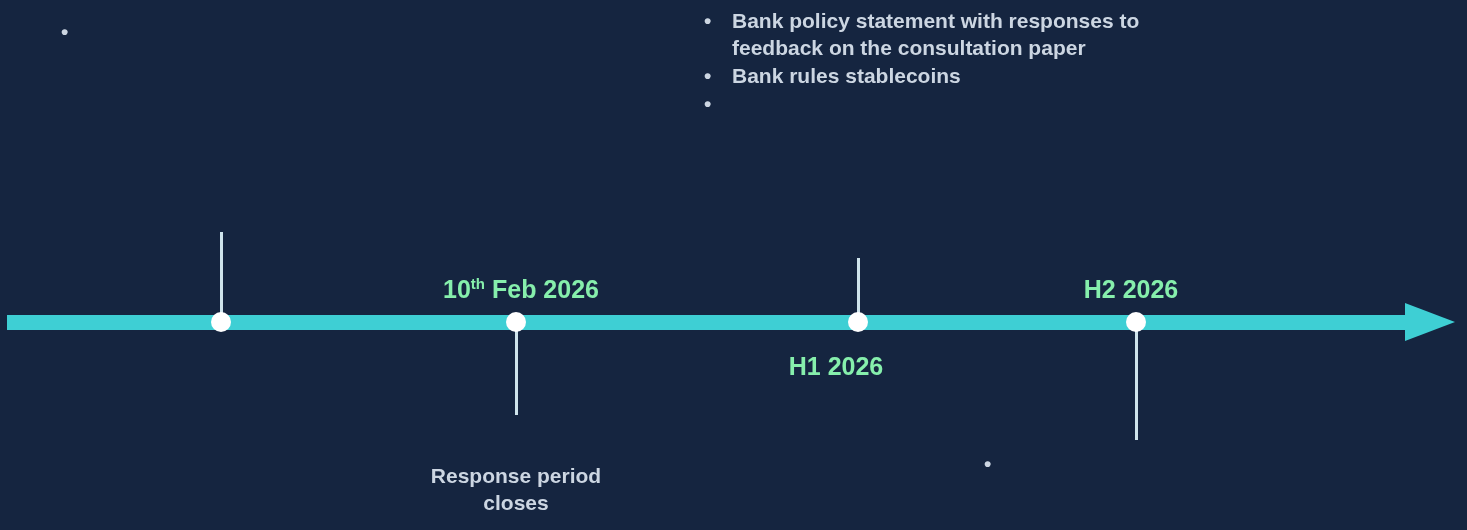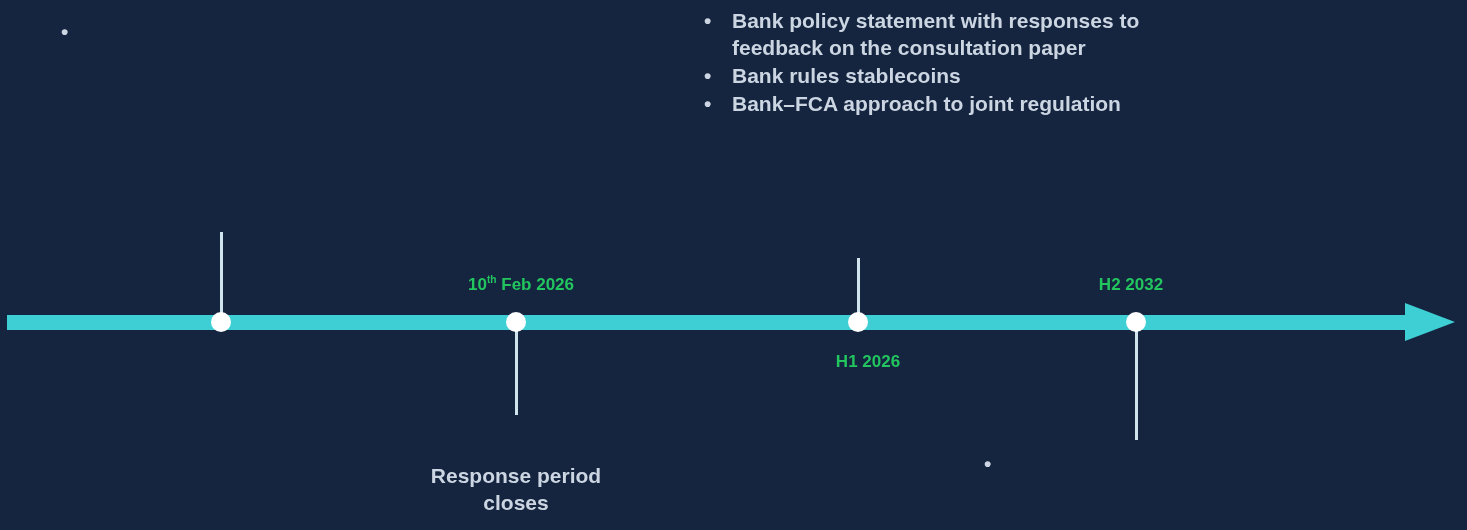--- a/index.html
+++ b/index.html
@@ -84,23 +84,23 @@
     font-size: 21px;
     line-height: 1.28;
   }
   .plain-center {
     text-align: center;
   }
 
   
   .date-label {
     position: absolute;
-    color: #22c55e;
+    color: #86efac;
     font-weight: bold;
-    font-size: 17px;
+    font-size: 25px;
     white-space: nowrap;
     transform: translateX(-50%);
   }
   .date-label sup {
     font-size: 0.6em;
     vertical-align: super;
     line-height: 0;
   }
 </style>
 </head>
@@ -142,34 +142,33 @@
       <li>
         <span class="bullet">•</span>
         <span>Bank policy statement with responses to feedback on the consultation paper</span>
       </li>
       <li>
         <span class="bullet">•</span>
         <span>Bank rules stablecoins</span>
       </li>
       <li>
         <span class="bullet">•</span>
-        <span>Bank–FCA approach to joint regulation</span>
       </li>
     </ul>
   </div>
 
-  <div class="date-label" style="left:868px; top:352px;text-align:right;">
+  <div class="date-label" style="left:836px; top:352px;text-align:right;">
     <span>H1 2026</span><sup></sup><span></span>
   </div>
 
   <div class="stem" style="left:1136px; top:322px; height:118px;"></div>
   <div class="node" style="left:1136px;"></div>
 
   <div class="date-label" style="left:1131px; top:275px;">
-    <span>H2 2032</span><sup></sup><span></span>
+    <span>H2 2026</span><sup></sup><span></span>
   </div>
 
   <div class="block" style="left:975px; top:450px; width:440px;">
     <ul>
       <li>
         <span class="bullet">•</span>
       </li>
     </ul>
   </div>
 

